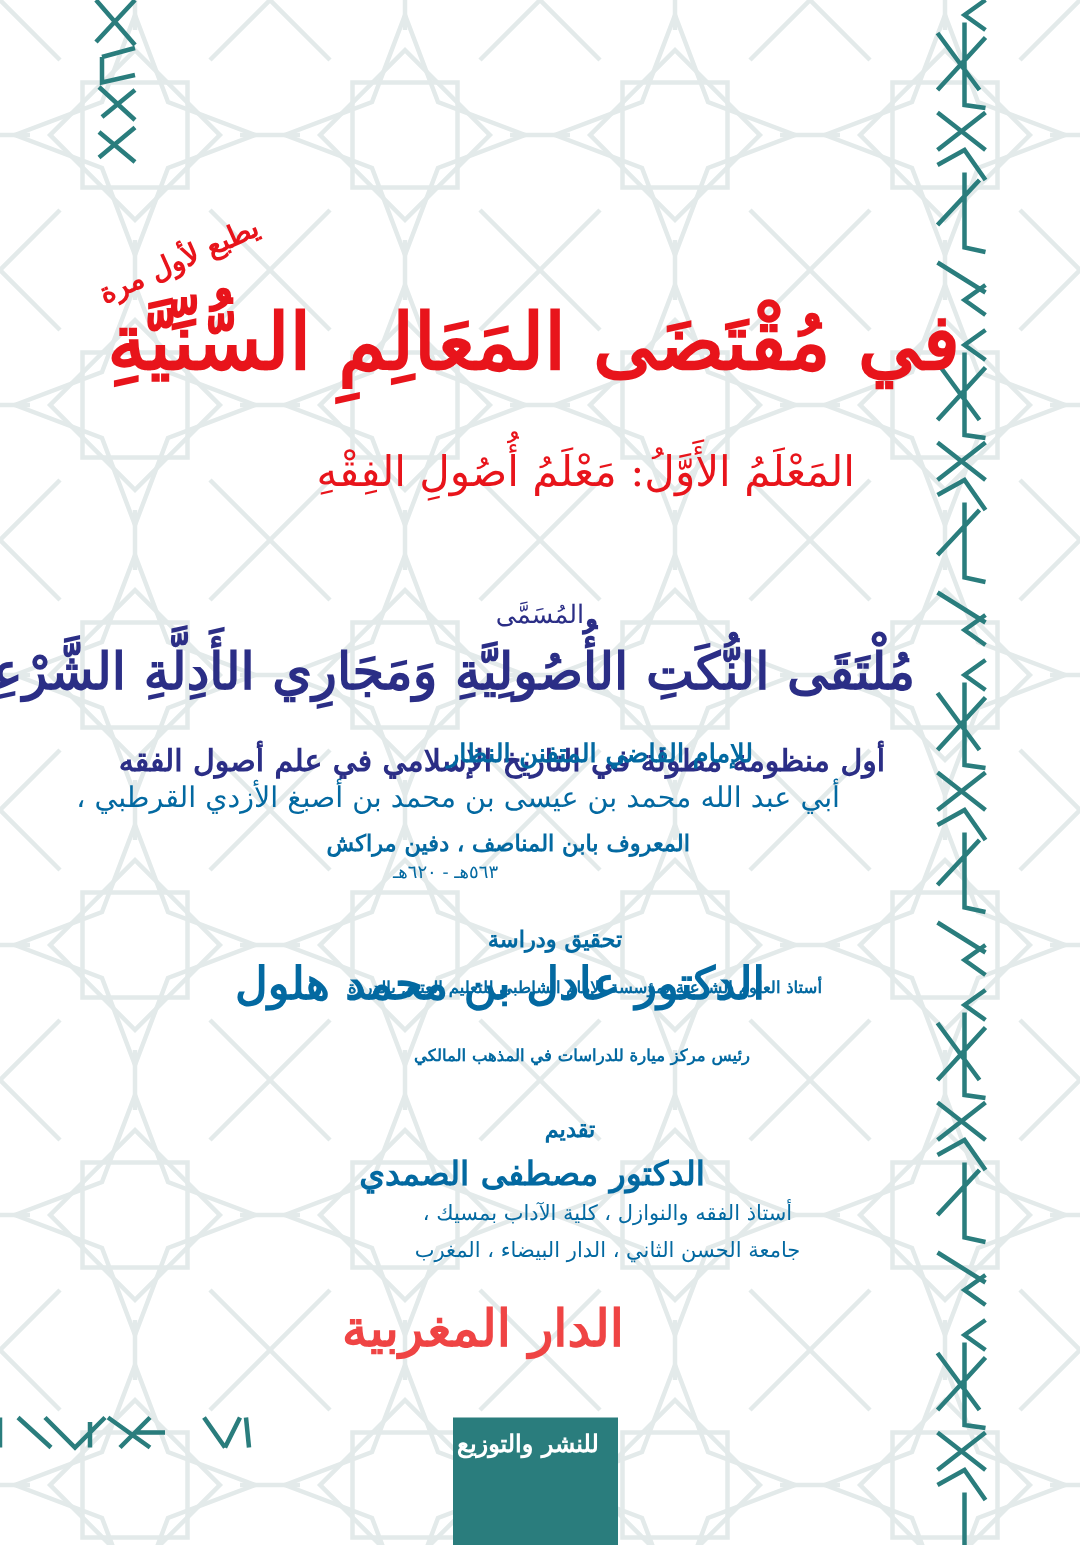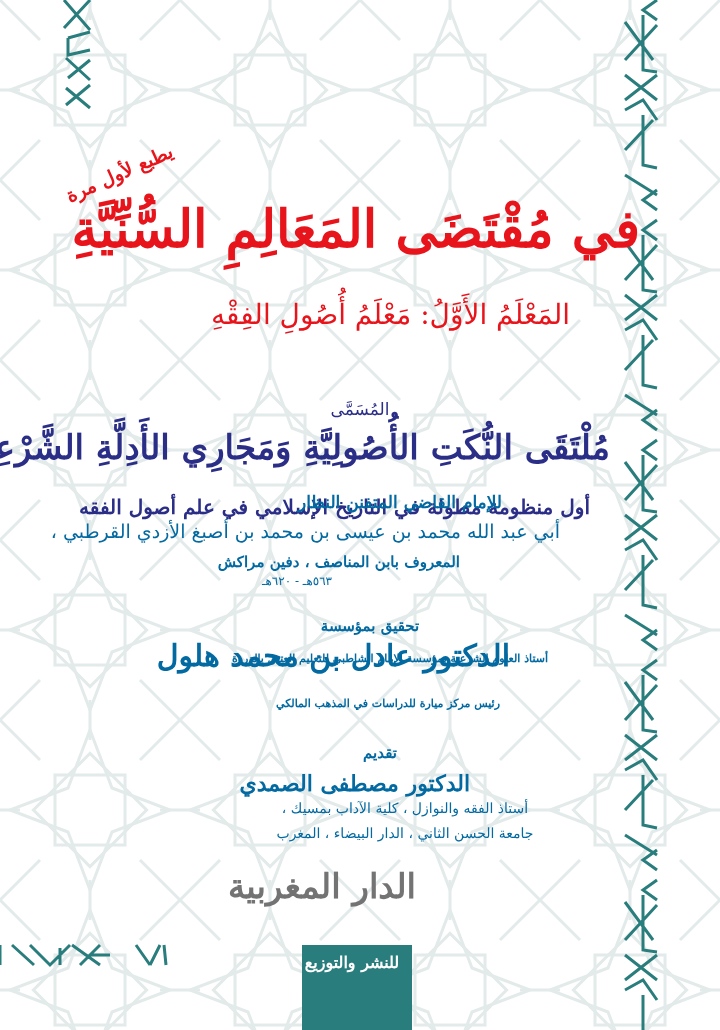--- a/index.html
+++ b/index.html
@@ -37,21 +37,21 @@
   .presenter-role1 { top:800px; font-size:14px; left:260px; right:170px; }
   .presenter-role2 { top:825px; font-size:14px; left:250px; right:160px; }
   .publisher {
     position:absolute; left:302px; top:945px; width:110px; height:85px;
     background:#2a7d7d; z-index:3;
   }
   .publisher-cap {
     position:absolute; left:298px; top:868px; width:118px; height:80px; z-index:3;
     direction:rtl; text-align:center;
   }
-  .pub-name { display:block; color:#737373; font-size:34px; font-weight:bold; line-height:36px; letter-spacing:-2px; white-space:nowrap; }
+  .pub-name { display:block; color:#ef4444; font-size:34px; font-weight:bold; line-height:36px; letter-spacing:-2px; white-space:nowrap; }
   .pub-sub { position:absolute; left:0; right:0; top:953px; z-index:4; text-align:center; color:#ffffff; font-size:16px; font-weight:bold; direction:rtl; left:302px; width:100px; white-space:nowrap; }
 </style>
 </head>
 <body>
 
 <svg class="bg-pattern" width="720" height="1030" viewBox="0 0 720 1030">
   <defs>
     <pattern id="geo" x="0" y="0" width="180" height="180" patternUnits="userSpaceOnUse">
       <g fill="none" stroke="#e3eaea" stroke-width="3">
         <polygon points="90,10 112,68 170,90 112,112 90,170 68,112 10,90 68,68"></polygon>
@@ -93,21 +93,21 @@
 
   <div class="line named navy">المُسَمَّى</div>
   <div class="line title-blue navy">مُلْتَقَى النُّكَتِ الأُصُولِيَّةِ وَمَجَارِي الأَدِلَّةِ الشَّرْعِيَّةِ</div>
   <div class="line first-poem navy">أول منظومة مطولة في التاريخ الإسلامي في علم أصول الفقه</div>
 
   <div class="line imam black">للإمام القاضي المتفنن النظار</div>
   <div class="line author black">أبي عبد الله محمد بن عيسى بن محمد بن أصبغ الأزدي القرطبي ،</div>
   <div class="line known black">المعروف بابن المناصف ، دفين مراكش</div>
   <div class="line dates black">٥٦٣هـ - ٦٢٠هـ</div>
 
-  <div class="line tahqiq black">تحقيق بمؤسسة</div>
+  <div class="line tahqiq black">تحقيق ودراسة</div>
   <div class="line editor black">الدكتور عادل بن محمد هلول</div>
   <div class="line editor-role1 black">أستاذ العلوم الشرعية بمؤسسة الإمام الشاطبي للتعليم العتيق بالدروة</div>
   <div class="line editor-role2 black">رئيس مركز ميارة للدراسات في المذهب المالكي</div>
 
   <div class="line taqdim black">تقديم</div>
   <div class="line presenter black">الدكتور مصطفى الصمدي</div>
   <div class="line presenter-role1 black">أستاذ الفقه والنوازل ، كلية الآداب بمسيك ،</div>
   <div class="line presenter-role2 black">جامعة الحسن الثاني ، الدار البيضاء ، المغرب</div>
 </div>
 

